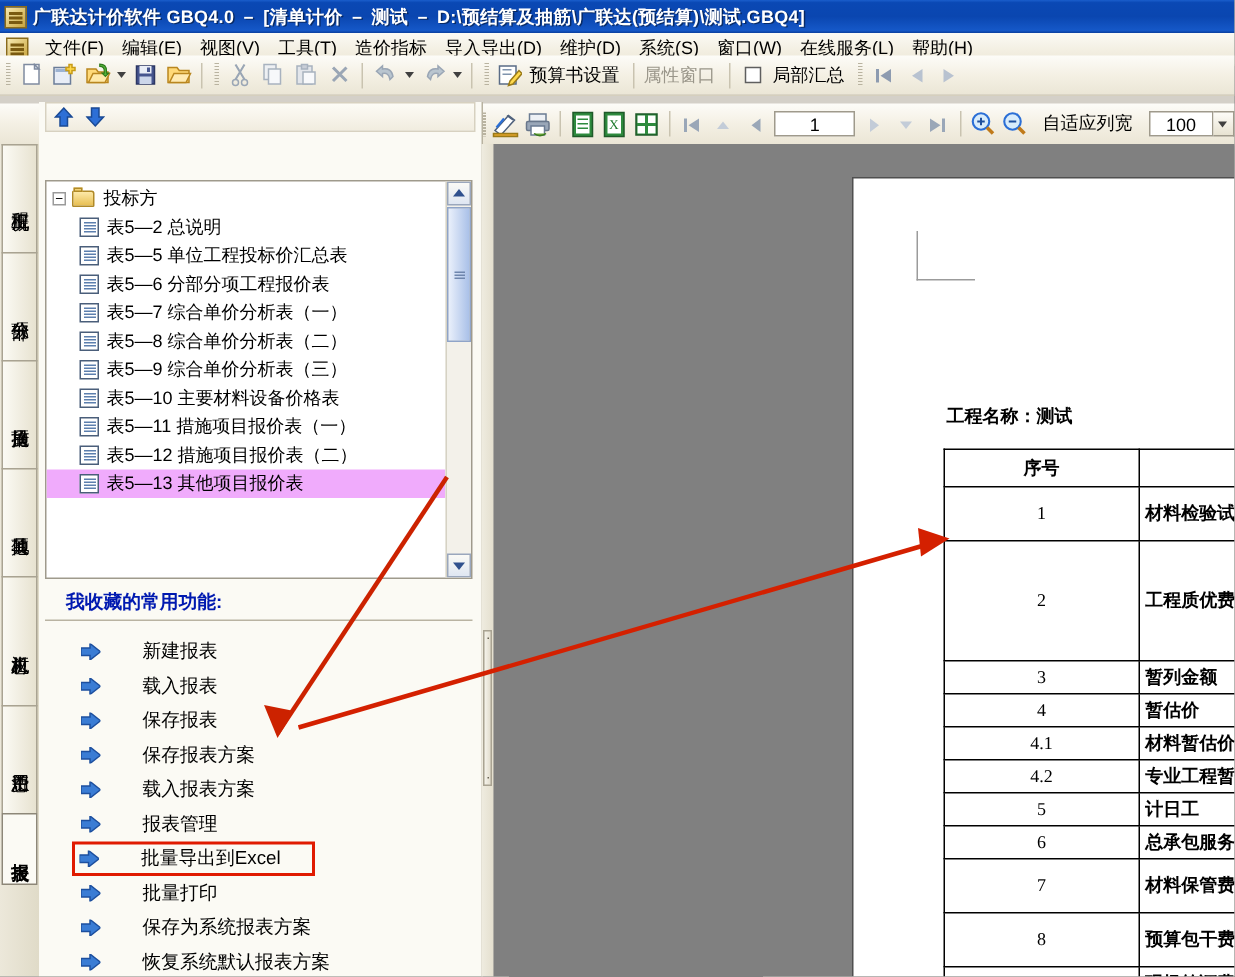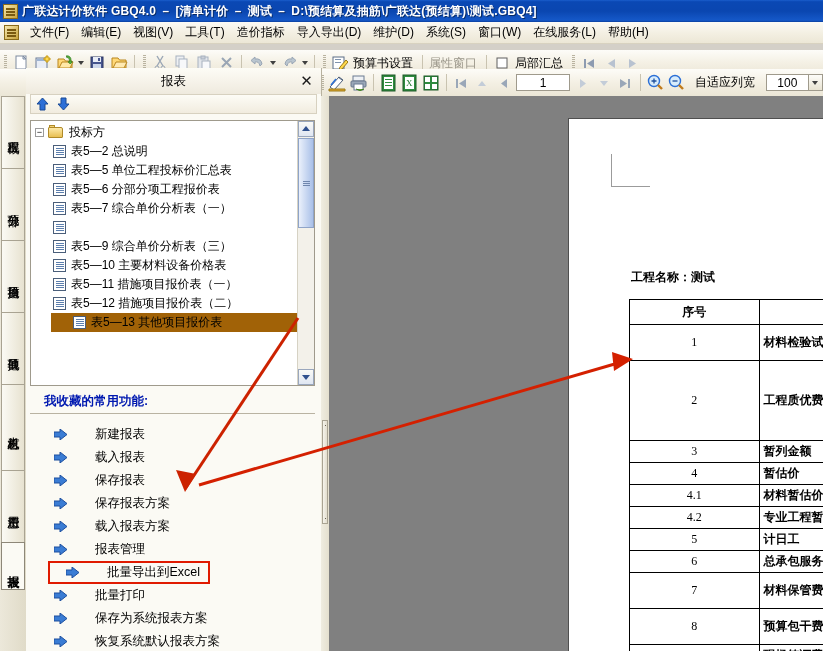--- a/index.html
+++ b/index.html
@@ -50,21 +50,21 @@
   }
   .mi{padding:2px 6px;font-size:12px;color:#000;white-space:nowrap;cursor:default;}
 
   
   .tbar{
     position:absolute;left:0;width:823px;height:26px;
     background:linear-gradient(to bottom,#fdfcf8 0%,#f4f0e4 50%,#ebe6d6 100%);
     border-bottom:1px solid #d5cfbd;
     display:flex;align-items:center;
   }
-  .tbar1{top:50px;text-align:right;}
+  .tbar1{top:37px;text-align:right;}
   .tbar2{top:69px;height:27px;}
   .grip{width:3px;height:16px;margin:0 3px 0 4px;
     background:repeating-linear-gradient(to bottom,#b9b3a0 0 1px,transparent 1px 2px);}
   .sep{width:1px;height:17px;background:#c9c3b0;margin:0 4px;}
   .tb{width:22px;height:21px;display:flex;align-items:center;justify-content:center;cursor:default;position:relative;}
   .tb svg{display:block;}
   .tlabel{font-size:12px;padding:0 5px 0 2px;white-space:nowrap;}
   .tlabel.dim{color:#9a968a;font-family:Liberation Mono, monospace;}
   .caret{width:0;height:0;border-left:3px solid transparent;border-right:3px solid transparent;border-top:4px solid #404040;margin:0 3px;}
   .pagebox{
@@ -124,21 +124,21 @@
   .arrowbtn{width:13px;height:14px;cursor:default;}
 
   
   .treebox{
     position:absolute;left:4px;top:52px;width:285px;height:266px;
     background:#fff;border:1px solid #9f9a8c;box-sizing:border-box;overflow:hidden;
   }
   .treeinner{position:absolute;left:0;top:0;right:17px;bottom:0;overflow:hidden;padding-top:2px;}
   .tnode{display:flex;align-items:center;height:19px;padding-left:4px;white-space:nowrap;cursor:default;}
   .tnode.child{padding-left:22px;}
-  .tnode.sel{background:#a16207;margin-left:20px;}
+  .tnode.sel{background:#f0abfc;}
   .expander{
     width:9px;height:9px;border:1px solid #9a9a9a;background:#fff;
     display:flex;align-items:center;justify-content:center;
     font-size:9px;line-height:7px;margin-right:4px;box-sizing:border-box;color:#000;
   }
   .folder{
     width:16px;height:13px;margin-right:5px;position:relative;flex:none;
   }
   .folder:before{
     content:"";position:absolute;left:0;top:1px;width:15px;height:11px;
@@ -182,21 +182,21 @@
   .favtitle{
     position:absolute;left:18px;top:325px;font-size:12.5px;font-weight:bold;color:#0019b0;
   }
   .favrule{position:absolute;left:4px;top:345px;width:285px;height:1px;background:#b9b3a2;}
   .favlist{position:absolute;left:28px;top:355px;width:262px;}
   .fav{display:flex;align-items:center;height:23px;cursor:default;gap:20px;}
   .favarrow{width:13px;height:11px;margin-right:8px;flex:none;}
   .favtext{font-size:12.5px;color:#000;}
   .fav.boxed{
     border:2px solid #e01a00;box-sizing:border-box;height:23px;
-    margin-left:-6px;padding-left:16px;width:162px;
+    margin-left:-6px;padding-left:3px;width:162px;
   }
 
   
   .splitter{
     position:absolute;left:322px;top:420px;width:6px;height:104px;
     background:linear-gradient(to right,#f6f4ec,#e2ddcd);
     border:1px solid #a9a392;box-sizing:border-box;
   }
   .splitter:before,.splitter:after{
     content:"";position:absolute;left:2px;width:1px;height:1px;background:#6a6455;
@@ -511,24 +511,20 @@
       </div>
     <div class="vtab" style="height:72px">
         <span>费用汇总</span>
       </div>
     <div class="vtab active" style="height:48px;border-bottom:1px solid #8d8778">
         <span>报表</span>
       </div>
   </div>
 
   <div class="panel">
-    <div class="panel-head">
-      <div class="panel-title">报表</div>
-      <div class="panel-close">✕</div>
-    </div>
     <div class="panel-tools">
       <svg class="arrowbtn" viewBox="0 0 13 14">
           <path d="M6.5 1 L12 7 L9 7 L9 13 L4 13 L4 7 L1 7 Z" fill="#2d6fd6" stroke="#1a4a95"></path>
         </svg>
       <svg class="arrowbtn" viewBox="0 0 13 14">
           <path d="M6.5 13 L12 7 L9 7 L9 1 L4 1 L4 7 L1 7 Z" fill="#2d6fd6" stroke="#1a4a95"></path>
         </svg>
     </div>
 
     <div class="treebox">
@@ -550,20 +546,21 @@
         <div class="tnode child">
             <div class="sheet"></div>
             <div class="tlabel2">表5—6 分部分项工程报价表</div>
           </div>
         <div class="tnode child">
             <div class="sheet"></div>
             <div class="tlabel2">表5—7 综合单价分析表（一）</div>
           </div>
         <div class="tnode child">
             <div class="sheet"></div>
+            <div class="tlabel2">表5—8 综合单价分析表（二）</div>
           </div>
         <div class="tnode child">
             <div class="sheet"></div>
             <div class="tlabel2">表5—9 综合单价分析表（三）</div>
           </div>
         <div class="tnode child">
             <div class="sheet"></div>
             <div class="tlabel2">表5—10 主要材料设备价格表</div>
           </div>
         <div class="tnode child">

